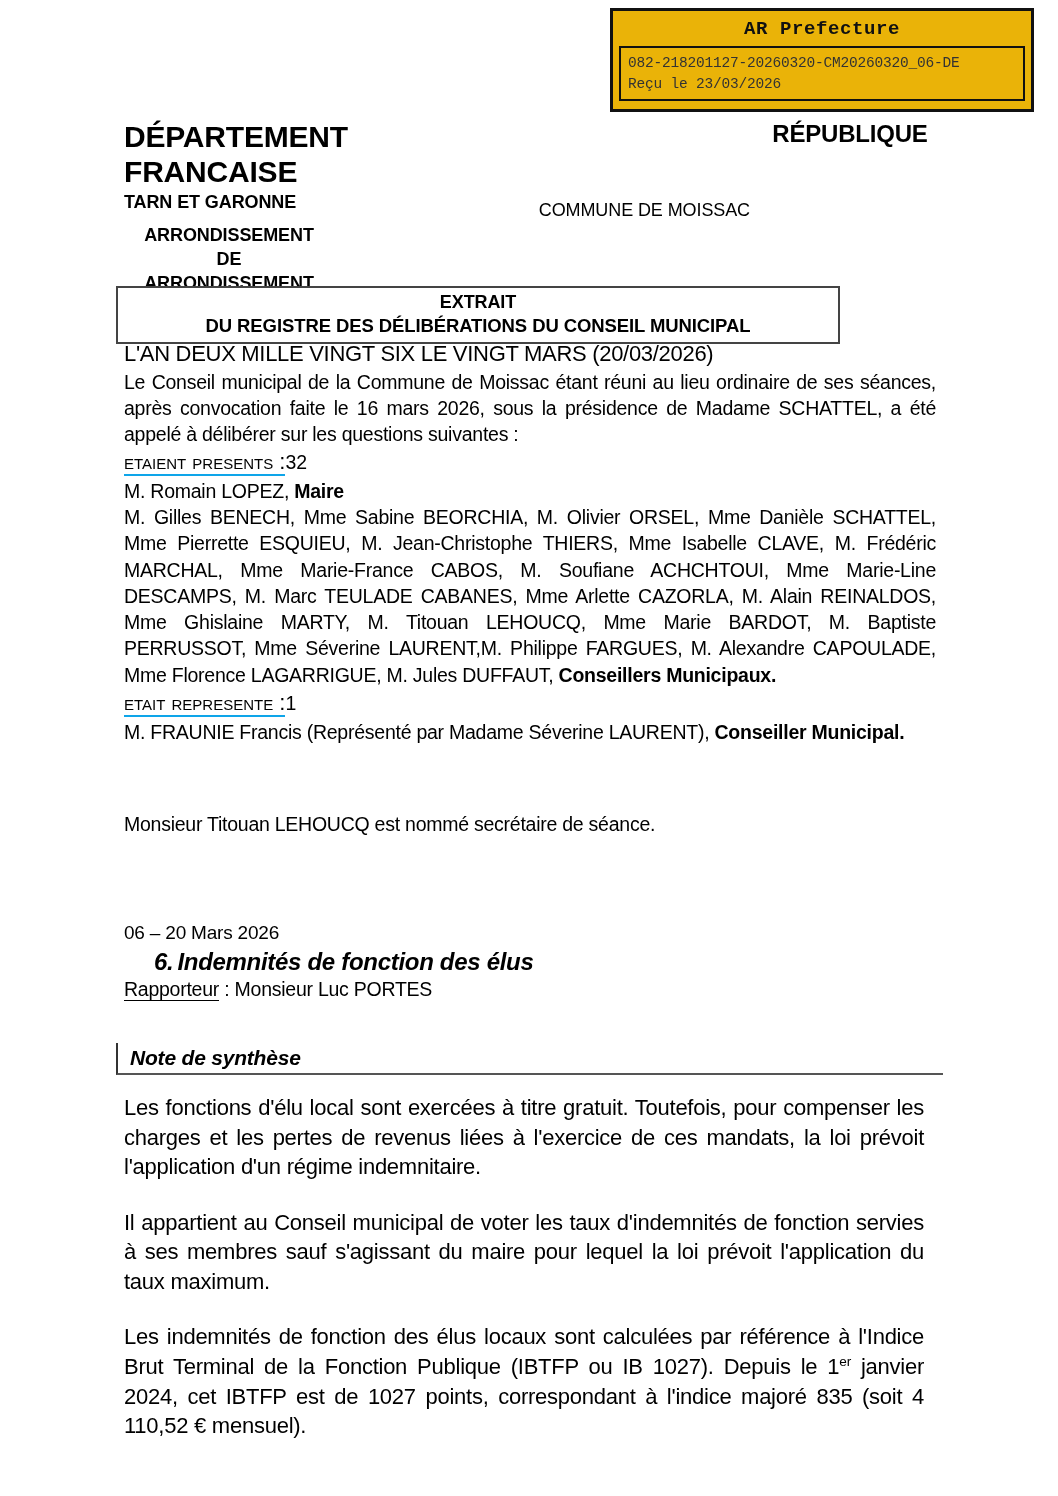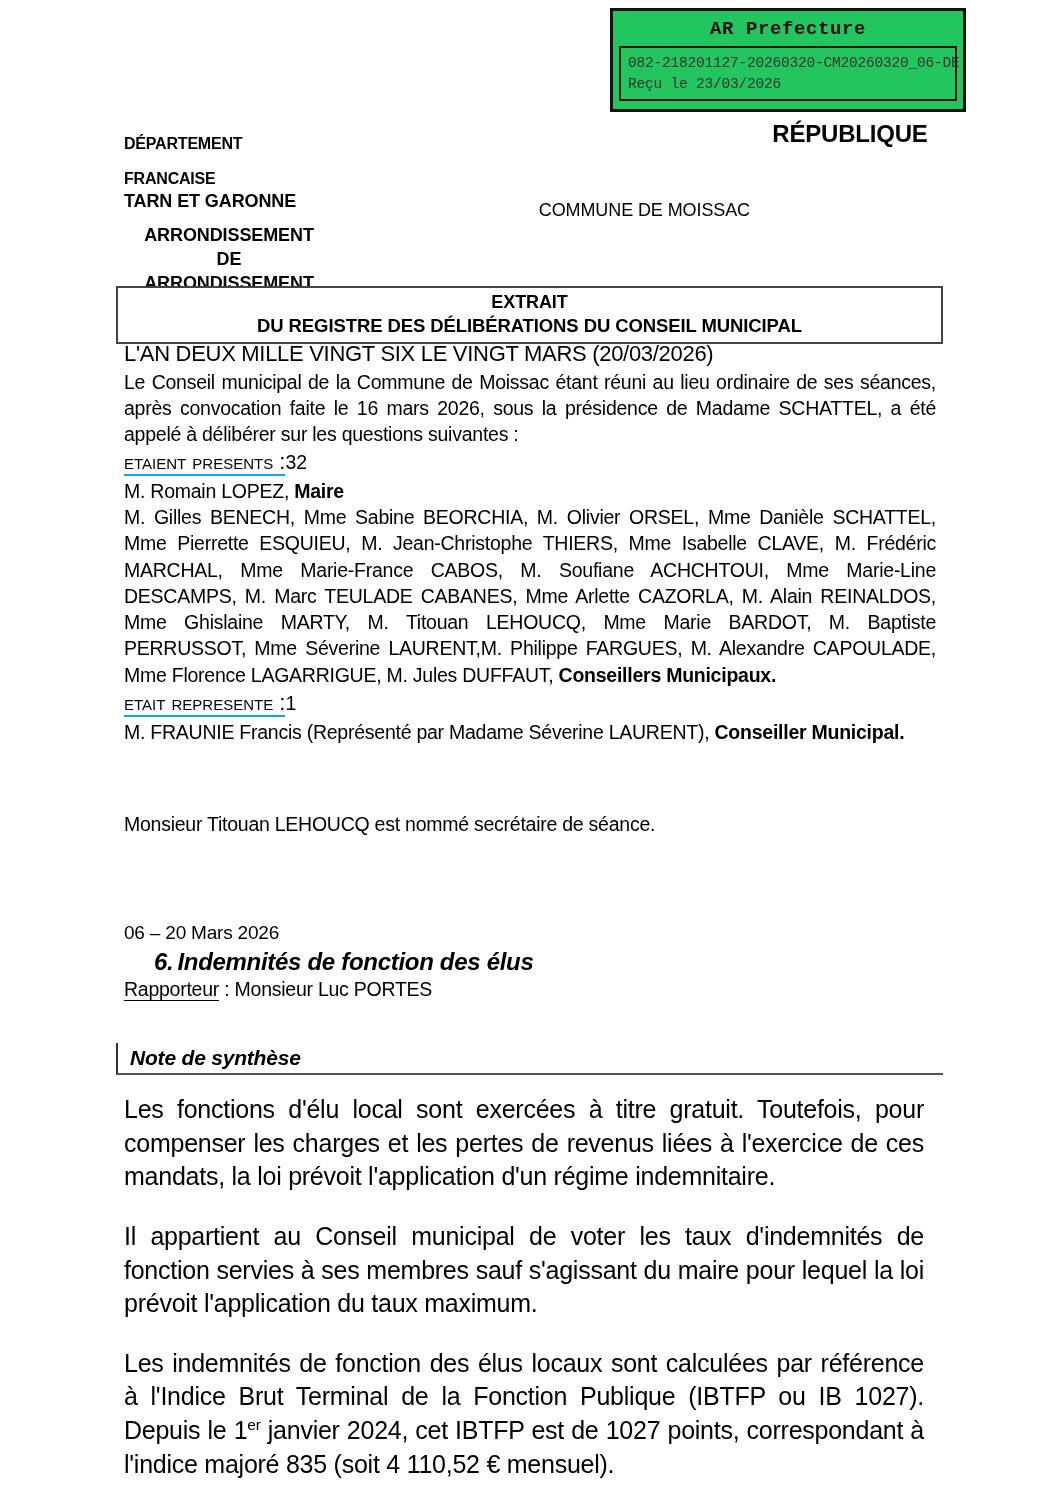--- a/index.html
+++ b/index.html
@@ -18,23 +18,23 @@
     height: 1496px;
     background: #ffffff;
     overflow: hidden;
   }
 
   
   #ar-stamp {
     position: absolute;
     left: 610px;
     top: 8px;
-    width: 356px;
+    width: 424px;
     border: 3px solid #111;
-    background: #22c55e;
+    background: #eab308;
     box-sizing: border-box;
     padding: 4px 6px 8px 6px;
   }
   #ar-stamp .ar-title {
     font-family: "Liberation Mono", monospace;
     font-weight: bold;
     font-size: 19px;
     text-align: center;
     letter-spacing: 0.6px;
     padding: 3px 0 6px 0;
@@ -57,24 +57,23 @@
     left: 0; top: 0; width: 100%;
   }
   .dept-block {
     position: absolute;
     left: 124px;
     top: 119px;
     width: 420px;
   }
   .dept-line1, .dept-line2 {
     font-weight: bold;
-    font-size: 16px;
+    font-size: 30px;
     line-height: 1.17;
     letter-spacing: -0.2px;
-    margin-top: 16px;
   }
   .dept-line3 {
     font-weight: bold;
     font-size: 18px;
     line-height: 1.35;
     margin-top: 1px;
     letter-spacing: -0.1px;
   }
   .republique {
     position: absolute;
@@ -106,21 +105,21 @@
     font-weight: normal;
     font-size: 18px;
     letter-spacing: -0.1px;
   }
 
   
   #extrait-box {
     position: absolute;
     left: 116px;
     top: 286px;
-    width: 827px;
+    width: 724px;
     border: 2px solid #444;
     background: #fff;
     box-sizing: border-box;
     padding: 3px 0 4px 0;
     text-align: center;
   }
   #extrait-box .ex-l1 {
     font-weight: bold;
     font-size: 18px;
     line-height: 1.28;
@@ -213,21 +212,21 @@
   }
 
   #note-body {
     position: absolute;
     left: 124px;
     top: 1093px;
     width: 812px;
   }
   #note-body p {
     margin: 0 12px 26px 0;
-    font-size: 25px;
+    font-size: 22px;
     line-height: 1.345;
     text-align: justify;
     letter-spacing: -0.25px;
   }
   #note-body p:last-child { margin-bottom: 0; }
   sup.ord { font-size: 0.62em; vertical-align: super; }
 </style>
 </head>
 <body>
 

